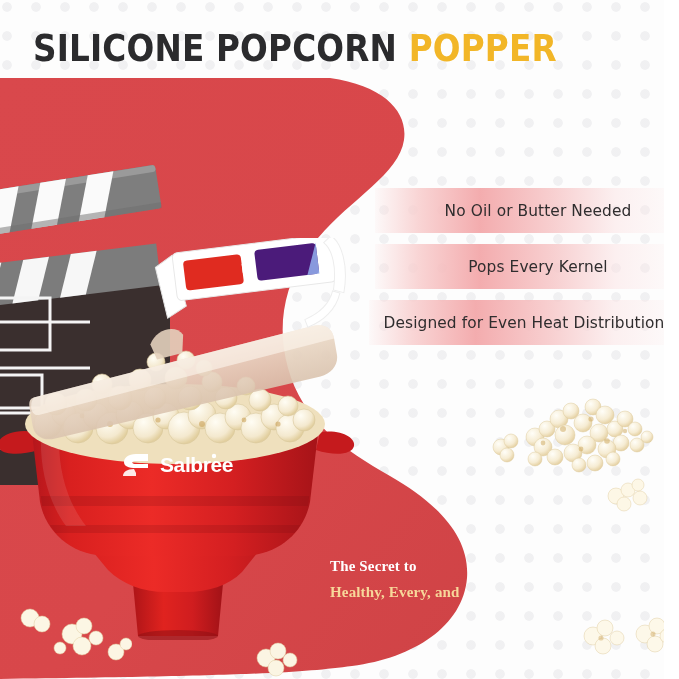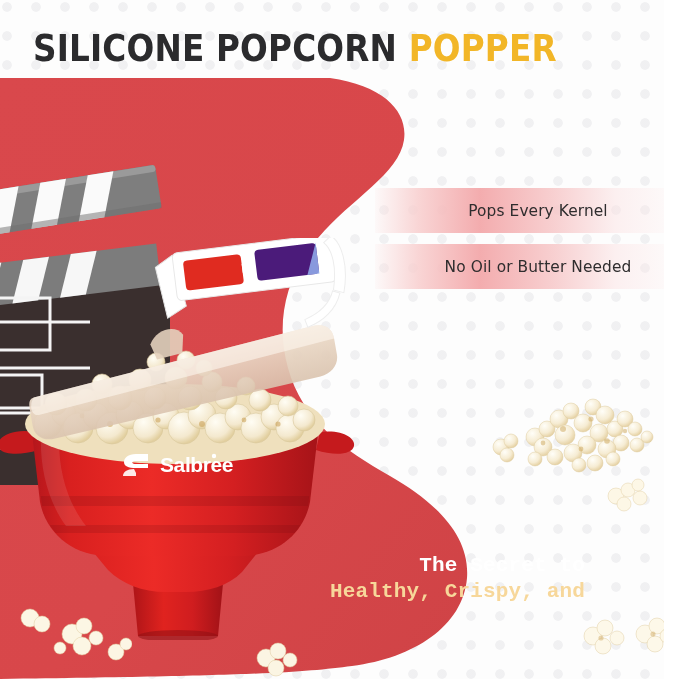--- a/index.html
+++ b/index.html
@@ -87,26 +87,25 @@
     font-family:"DejaVu Sans","Liberation Sans",sans-serif;
   }
   .fbar.wide{ margin-left:-28px; }
   .fbar.wide::before{ left:0px; }
 
   
   .tagline{
     position:absolute;
     left:330px; top:553px;
     z-index:30;
-    font-size:21px;
+    font-size:15px;
     line-height:26px;
     font-weight:bold;
     letter-spacing:.15px;
-    font-family:Liberation Mono, monospace;
-    text-align:right;
+    font-family:Liberation Serif, serif;
   }
   .tagline .l1{ color:#ffffff; }
   .tagline .l2, .tagline .l3{ color:#f7d79a; }
 
   
   .clapper{ position:absolute; left:-30px; top:150px; z-index:5; }
 
   
   .product{ position:absolute; left:-10px; top:320px; z-index:12; }
 
@@ -323,30 +322,33 @@
         <path d="M146,134 C138,134 134,138 134,142 C134,146 138,148 146,148 L158,148 L158,144 L146,144
                  C142,144 141,142 144,141 L158,141 L158,134 Z" fill="#ffffff"></path>
         <path d="M144,149 C137,149 133,152 133,156 L146,156 L146,153 Z" fill="#ffffff" opacity=".9"></path>
         <circle cx="224" cy="136" r="2.2" fill="#ffffff"></circle>
       </g>
     </svg>
   </div>
 
   <div class="features">
     <div class="fbar">
+      <span>No Oil or Butter Needed</span>
+    </div>
+    <div class="fbar">
       <span>Pops Every Kernel</span>
     </div>
-    <div class="fbar">
-      <span>No Oil or Butter Needed</span>
+    <div class="fbar wide">
+      <span>Designed for Even Heat Distribution</span>
     </div>
   </div>
 
   <div class="tagline">
     <div class="l1">The Secret to</div>
-    <div class="l2">Healthy, Crispy, and</div>
+    <div class="l2">Healthy, Every, and</div>
   </div>
 
   <div class="pc-right">
     <svg width="175" height="120" viewBox="0 0 175 120" aria-hidden="true">
       <defs>
         <radialGradient id="pg1" cx="35%" cy="30%" r="70%">
           <stop offset="0%" stop-color="#fffef8"></stop>
           <stop offset="65%" stop-color="#f6ecd3"></stop>
           <stop offset="100%" stop-color="#e6d2a5"></stop>
         </radialGradient>

